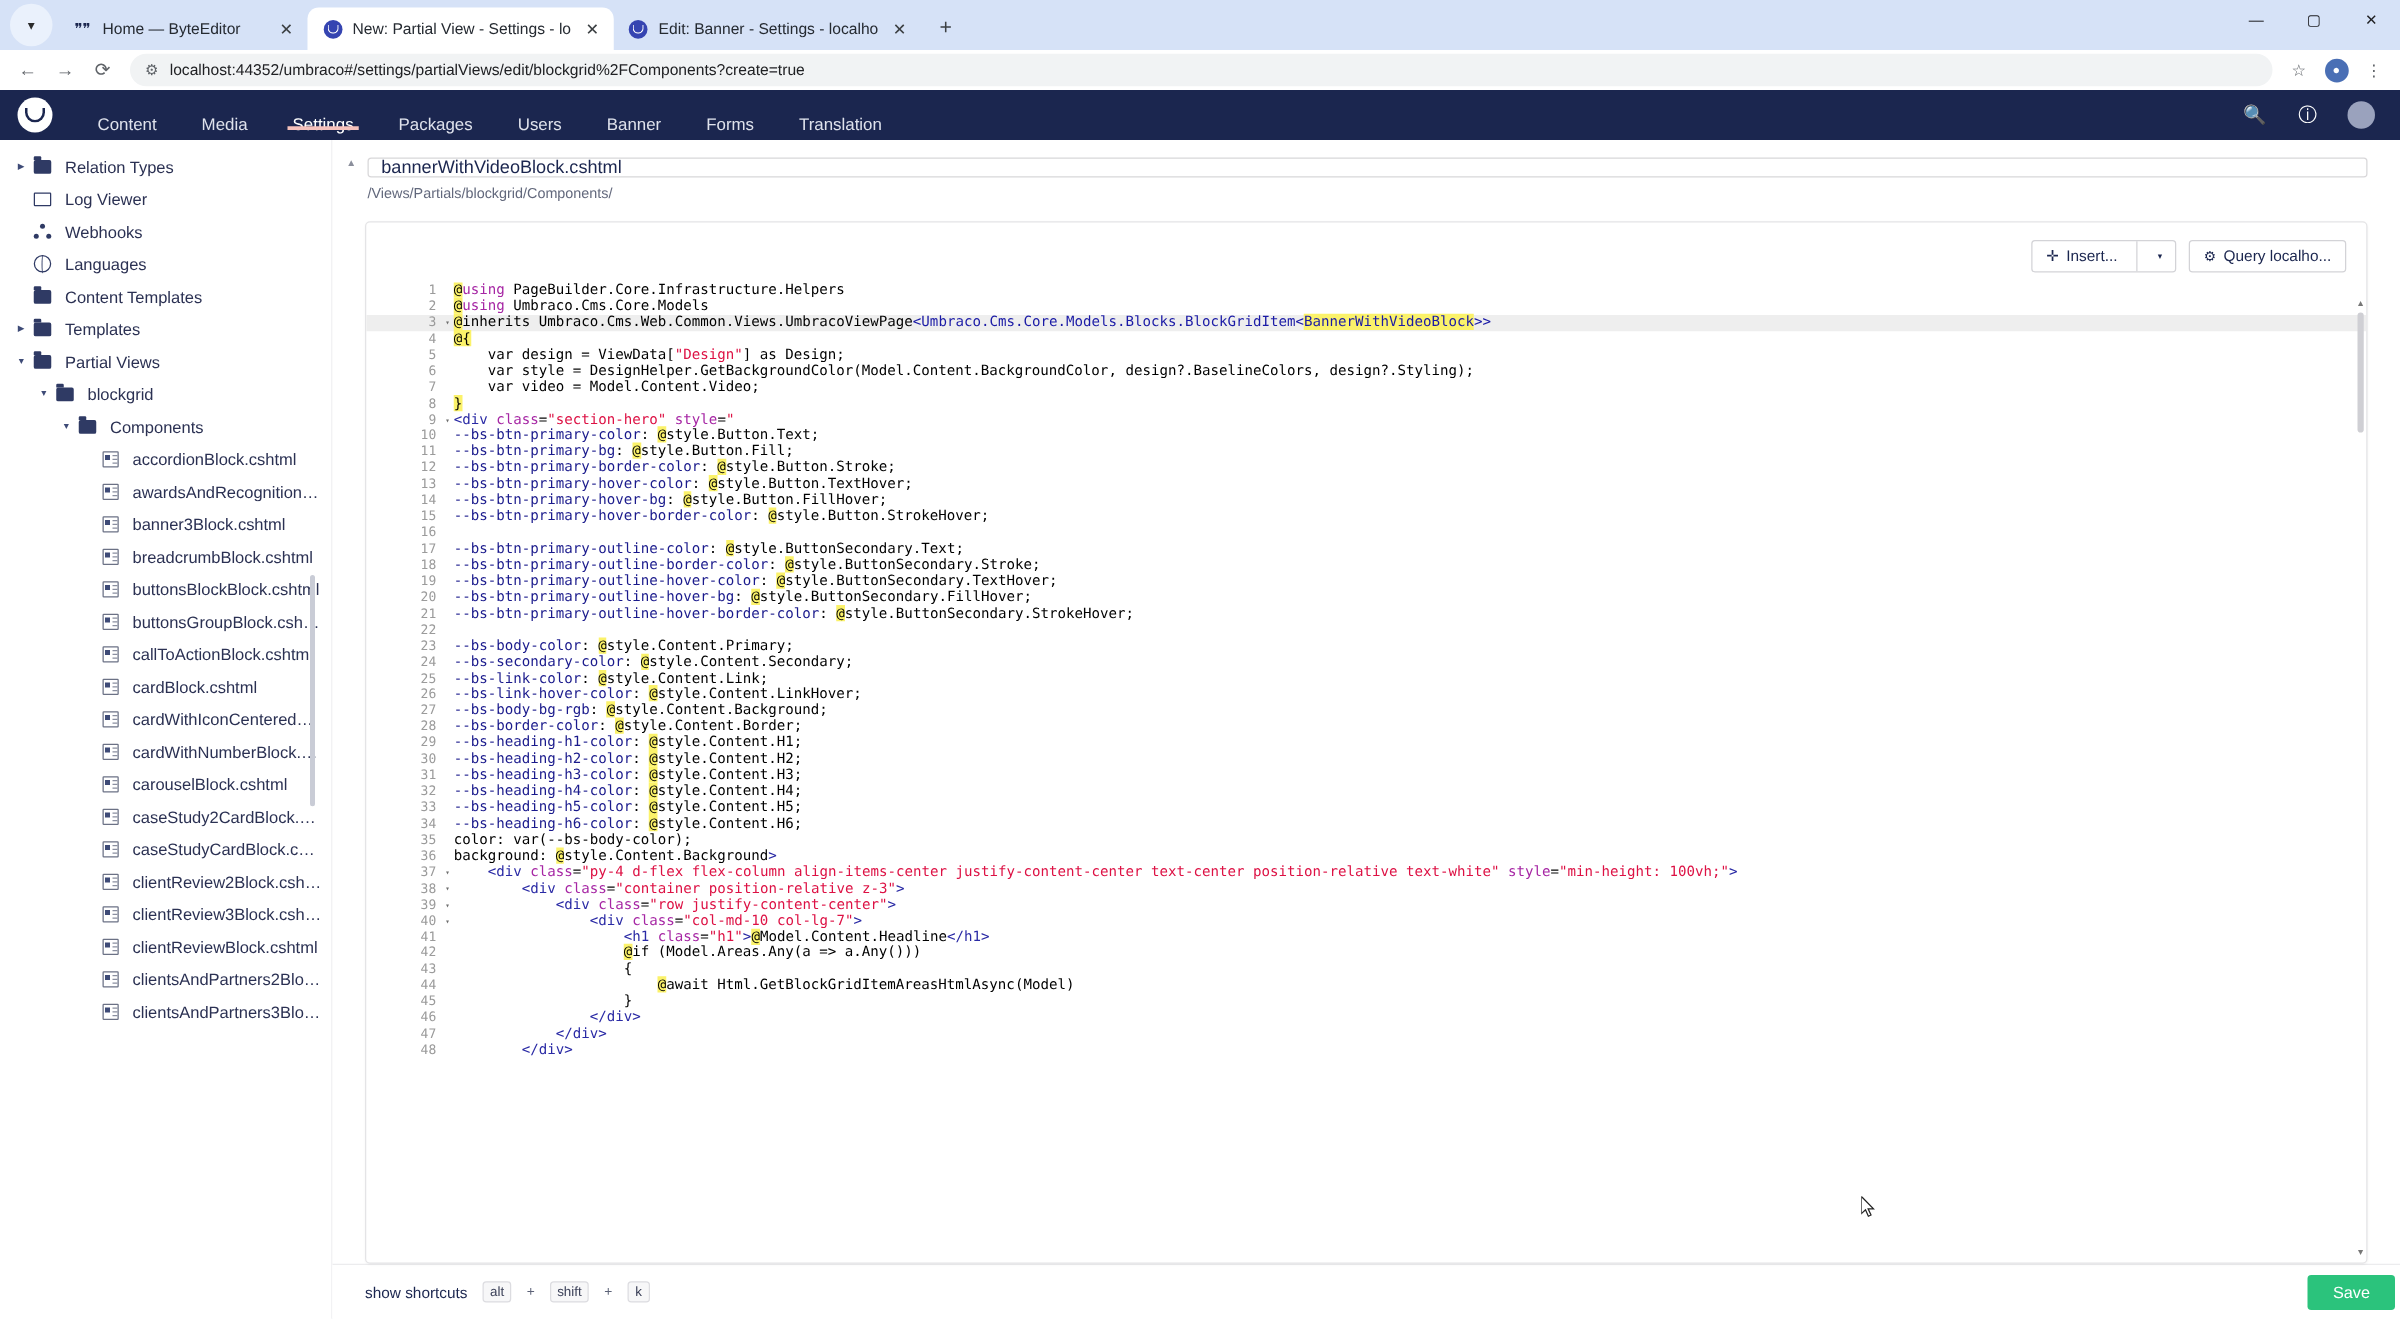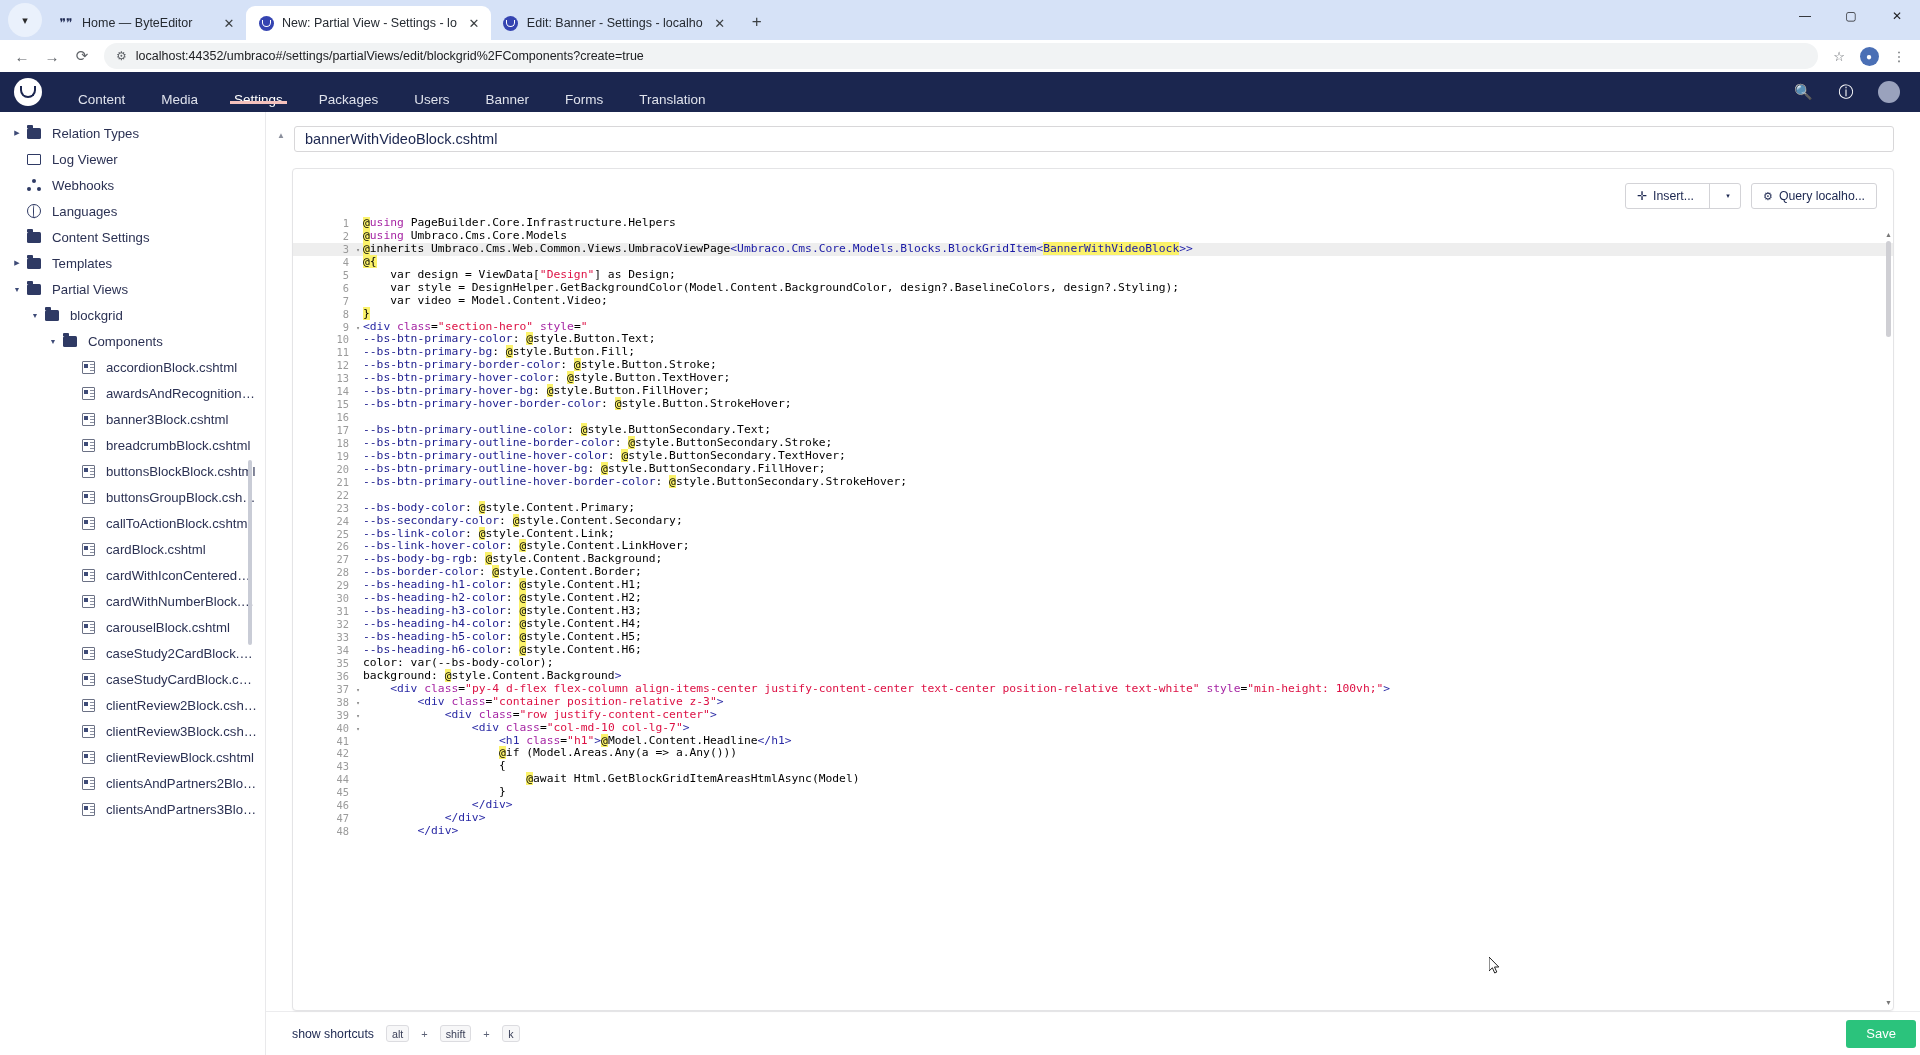--- a/index.html
+++ b/index.html
@@ -126,21 +126,21 @@
 
   .sb-divider { width:1px; background:#e9e9eb; }
 
   
   .editor-col { flex:1; min-width:0; display:flex; flex-direction:column; background:#fff;}
   .ed-header { padding:14px 0 0 0; }
   .name-row { display:flex; align-items:center; padding:0 26px 0 8px;}
   .scrollup { width:14px;height:16px;display:flex;align-items:flex-start;justify-content:center;
     color:#8b8f9c;font-size:8px;}
   .nameinput {
-    flex:1; margin-left:6px; height:26px; border:1px solid #d8d7d9; border-radius:3px;
+    flex:1; margin-left:6px; height:16px; border:1px solid #d8d7d9; border-radius:3px;
     padding:0 10px; font-size:14.5px; color:#1b264f; font-family:"Liberation Sans", sans-serif;
     outline:none; background:#fff;
   }
   .pathline { font-size:11.5px; color:#62687c; padding:7px 0 0 28px;}
 
   .ed-card {
     margin:16px 26px 0 26px; border:1px solid #e4e4e6; border-radius:4px; background:#fff;
     flex:1; min-height:0; display:flex; flex-direction:column; position:relative;
     box-shadow:0 1px 2px rgba(0,0,0,.04);
   }
@@ -306,21 +306,21 @@
             <span class="ticon">
               <span class="globeic"></span>
             </span>
             <span class="tlabel">Languages</span>
           </div>
           <div class="tree-row" style="padding-left:10px">
             <span class="caret spacer">▶</span>
             <span class="ticon">
               <span class="folder"></span>
             </span>
-            <span class="tlabel">Content Settings</span>
+            <span class="tlabel">Content Templates</span>
           </div>
         </div>
       <div id="sidebar-tree">
           <div class="tree-row" style="padding-left:10px">
             <span class="caret">▶</span>
             <span class="ticon">
               <span class="folder"></span>
             </span>
             <span class="tlabel">Templates</span>
           </div>
@@ -476,20 +476,21 @@
     </div>
     <div class="sb-divider"></div>
 
     <div class="editor-col">
 
       <div class="ed-header">
         <div class="name-row">
           <span class="scrollup">▲</span>
           <input class="nameinput" type="text" value="bannerWithVideoBlock.cshtml" style="">
         </div>
+        <div class="pathline">/Views/Partials/blockgrid/Components/</div>
       </div>
 
       <div class="ed-card">
         <div class="ed-tools">
           <div class="btn split">
             <span style="font-size:12px;">✛</span>
             <span>Insert...</span>
             <span class="divline"></span>
             <span class="carbox">▾</span>
           </div>

